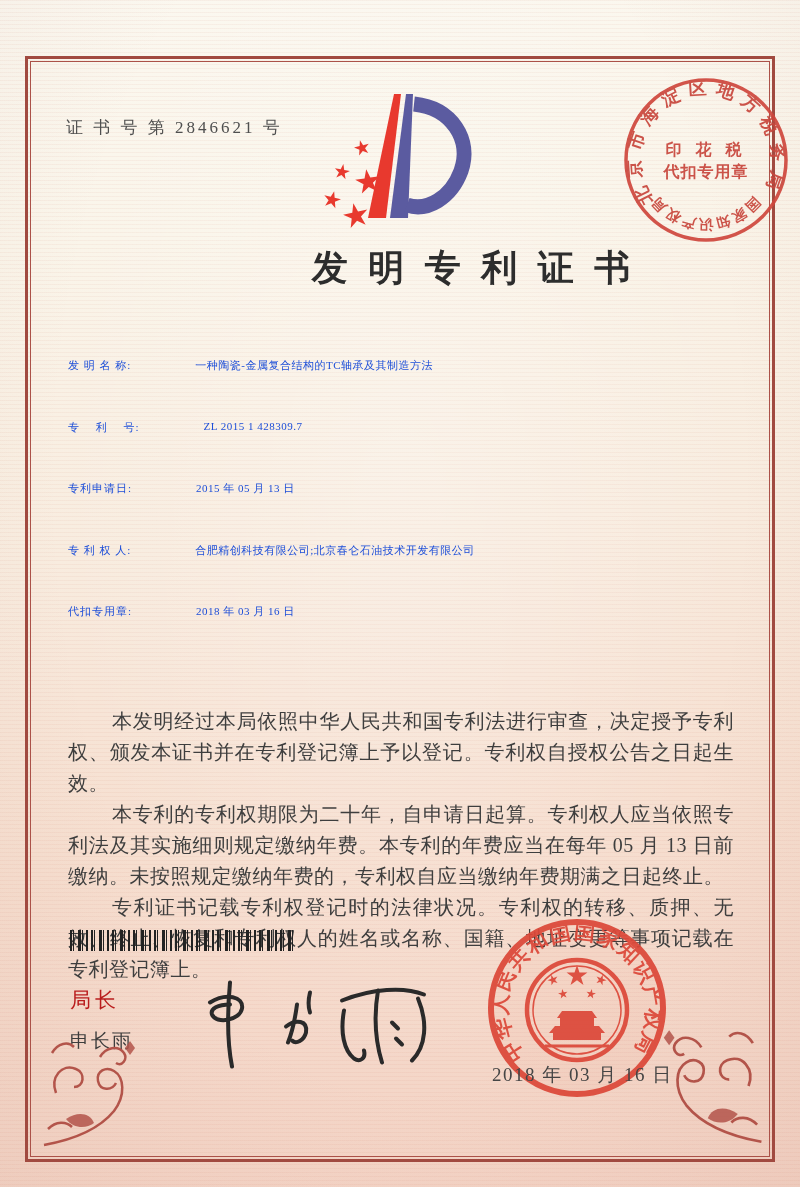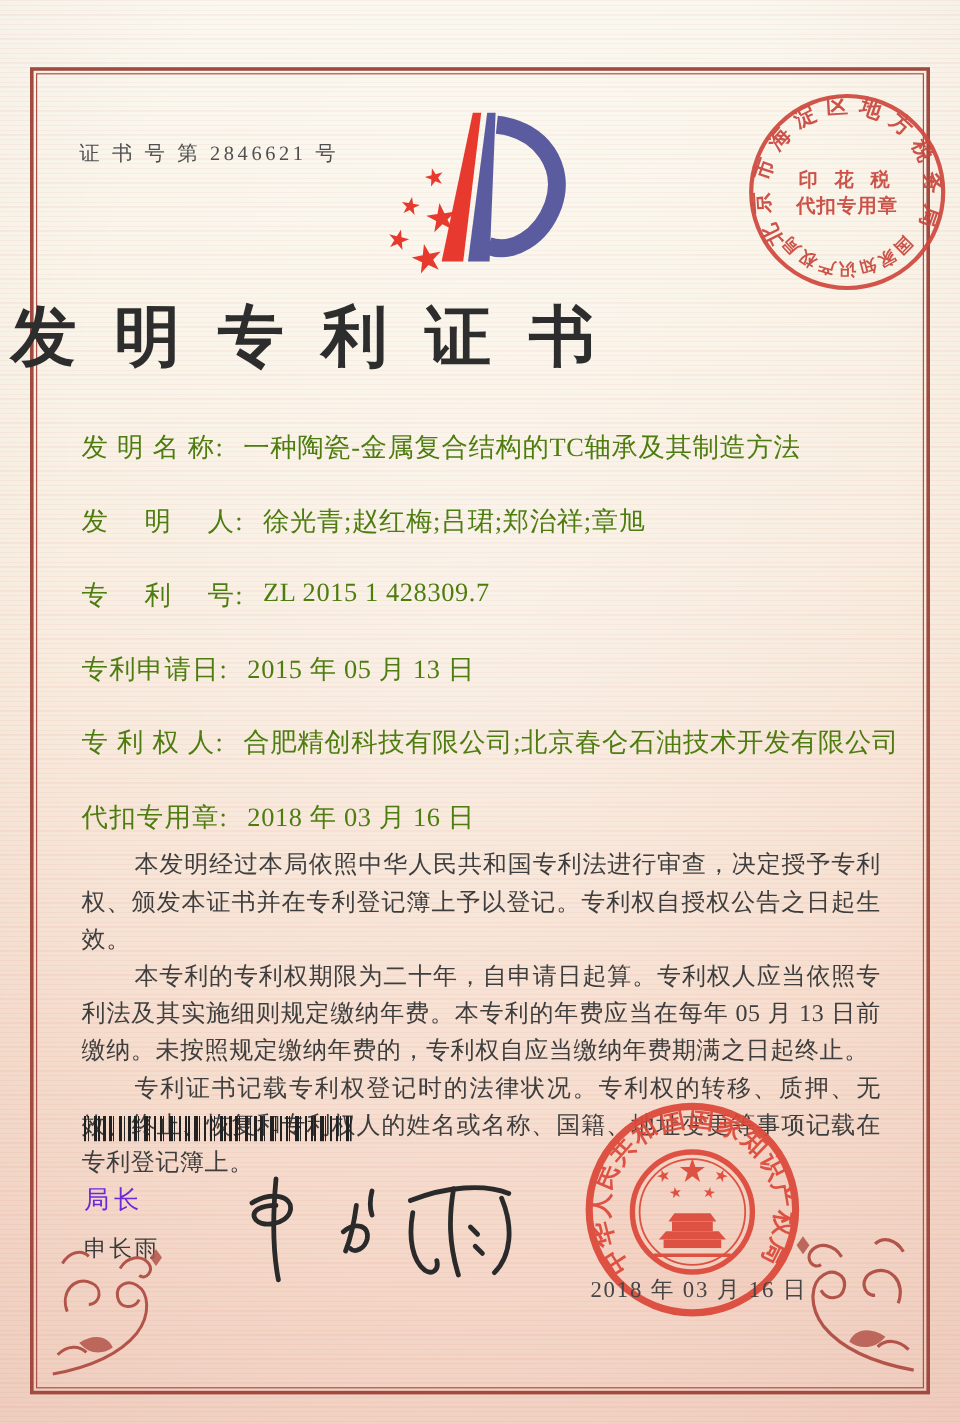--- a/index.html
+++ b/index.html
@@ -26,46 +26,46 @@
     position:absolute; left:66px; top:116px; z-index:2;
     font-size:17px; letter-spacing:3px; color:#4f4f4f;
   }
 
   .logo { position:absolute; left:322px; top:88px; z-index:2; }
 
   .tax-stamp { position:absolute; left:620px; top:74px; z-index:3; opacity:0.92; }
 
   .cert-title {
     position:absolute; left:0; top:244px; width:636px; z-index:2;
-    text-align:left; font-size:55px; font-weight:600; color:#2d2d2d;
+    text-align:right; font-size:36px; font-weight:600; color:#2d2d2d;
     letter-spacing:0.16em; text-indent:0.16em;
   }
 
   .fields { position:absolute; left:68px; top:358px; width:672px; z-index:2; }
-  .field-row { height:61.5px; display:flex; align-items:flex-start; font-size:22px; color:#4d7c0f; }
+  .field-row { height:61.5px; display:flex; align-items:flex-start; font-size:11px; color:#1d4ed8;gap:48px; }
   .field-label { white-space:pre; letter-spacing:1px; }
   .field-value { margin-left:16px; letter-spacing:0.5px; white-space:nowrap; }
 
   .paragraphs { position:absolute; left:68px; top:706px; width:666px; z-index:2; }
   .paragraphs p {
     margin:0; font-size:20px; line-height:31px; color:#3e3e3e;
     text-align:justify; text-indent:2.2em; letter-spacing:0.5px;
   }
 
   .barcode {
     position:absolute; left:70px; top:930px; width:223px; height:21px; z-index:2;
     background: repeating-linear-gradient(90deg,
       #222 0 2px, transparent 2px 3px,
       #222 3px 4px, transparent 4px 8px,
       #222 8px 11px, transparent 11px 12px,
       #222 12px 13px, transparent 13px 16px,
       #222 16px 18px, transparent 18px 21px);
   }
 
-  .director-title { position:absolute; left:70px; top:986px;  z-index:2; font-size:21px; color:#6d28d9; letter-spacing:4px; }
+  .director-title { position:absolute; left:70px; top:986px;  z-index:2; font-size:21px; color:#b91c1c; letter-spacing:4px; }
   .director-name  { position:absolute; left:70px; top:1028px; z-index:2; font-size:19px; color:#3c3c3c; letter-spacing:2px; }
 
   .signature { position:absolute; left:192px; top:972px; z-index:2; }
 
   .official-seal { position:absolute; left:487px; top:918px; z-index:3; opacity:0.93; }
   .issue-date {
     position:absolute; left:492px; top:1062px; z-index:4;
     font-size:19px; color:#454545; letter-spacing:1.5px; font-weight:500;
   }
 
@@ -118,24 +118,20 @@
   <text x="86" y="81" text-anchor="middle" font-size="16" font-weight="bold" fill="#c8463c" letter-spacing="5">印 花 税</text>
   <text x="86" y="103" text-anchor="middle" font-size="16" font-weight="bold" fill="#c8463c" letter-spacing="1">代扣专用章</text>
 </svg>
 
 <div class="cert-title">发 明 专 利 证 书</div>
 
 <div class="fields">
   <div class="field-row">
     <span class="field-label">发 明 名 称:</span>
     <span class="field-value">一种陶瓷-金属复合结构的TC轴承及其制造方法</span>
-  </div>
-  <div class="field-row">
-    <span class="field-label">发　 明　 人:</span>
-    <span class="field-value">徐光青;赵红梅;吕珺;郑治祥;章旭</span>
   </div>
   <div class="field-row">
     <span class="field-label">专　 利　 号:</span>
     <span class="field-value">ZL 2015 1 428309.7</span>
   </div>
   <div class="field-row">
     <span class="field-label">专利申请日:</span>
     <span class="field-value">2015 年 05 月 13 日</span>
   </div>
   <div class="field-row">

